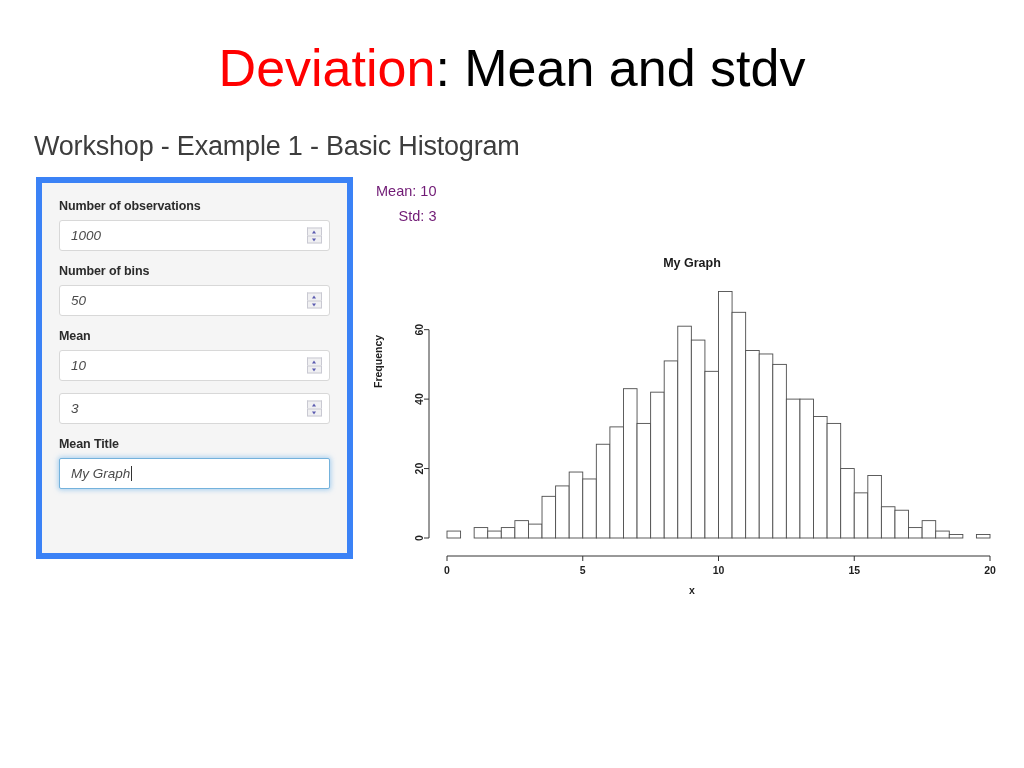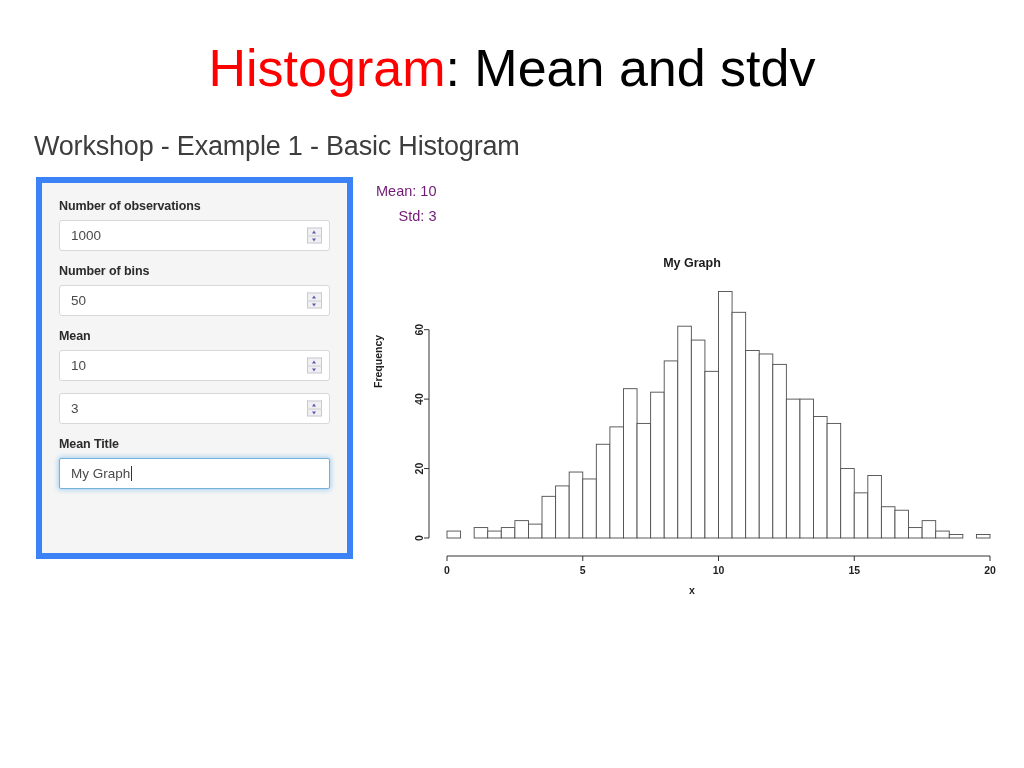--- a/index.html
+++ b/index.html
@@ -67,20 +67,21 @@
   .field-input {
     position: relative;
     height: 31px;
     background: #ffffff;
     border: 1px solid #d8d8d8;
     border-radius: 3px;
     box-sizing: border-box;
     display: flex;
     align-items: center;
     padding-left: 11px;
+    font-style: italic;
   }
   .field-value {
     font-size: 13.5px;
     color: #4a4a4a;
     line-height: 18px;
   }
   .field-input.focused {
     border: 1px solid #74b2dc;
     box-shadow: 0 0 5px 1px rgba(102,175,233,0.55);
     border-radius: 2px;
@@ -189,21 +190,21 @@
     font-family: "Liberation Sans", sans-serif;
     font-size: 10.5px;
     font-weight: bold;
     fill: #1f1f1f;
   }
 </style>
 </head>
 <body>
 
 <div id="slide-title">
-  <span class="accent">Histogram</span><span>: Mean and stdv</span>
+  <span class="accent">Deviation</span><span>: Mean and stdv</span>
 </div>
 
 <div id="app-heading">Workshop - Example 1 - Basic Histogram</div>
 
 <div id="control-panel">
 
   <div class="field-group">
     <div class="field-label">Number of observations</div>
     <div class="field-input">
       <span class="field-value">1000</span>

